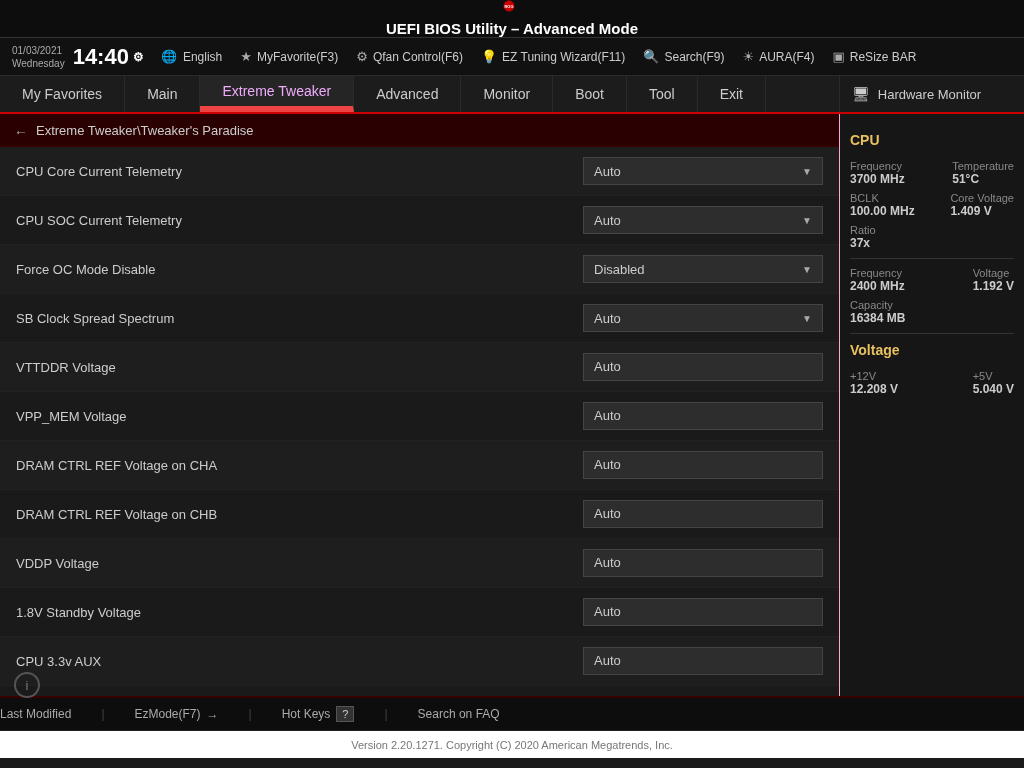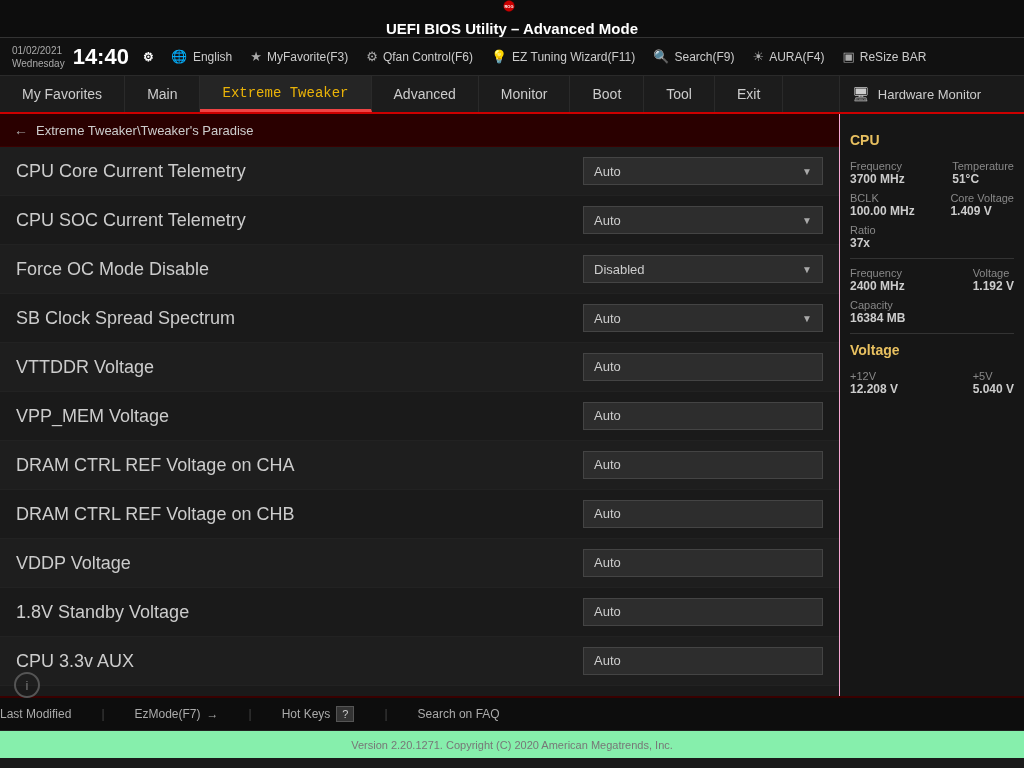--- a/index.html
+++ b/index.html
@@ -45,21 +45,21 @@
       padding: 0 12px;
       gap: 18px;
       border-bottom: 1px solid #2a2a2a;
     }
     .time-display {
       font-size: 22px;
       font-weight: bold;
       color: #fff;
       display: flex;
       align-items: center;
-      gap: 14px;
+      gap: 4px;
     }
     .date-display {
       font-size: 10px;
       color: #aaa;
       display: flex;
       flex-direction: column;
       line-height: 1.3;
     }
     .timebar-item {
       display: flex;
@@ -86,24 +86,23 @@
       padding: 0 22px;
       display: flex;
       align-items: center;
       cursor: pointer;
       font-size: 14px;
       color: #ccc;
       border-right: 1px solid #2a2a2a;
       transition: background 0.15s;
     }
     .nav-item.active {
-      color: #eab308;
-      border-bottom: 3px solid #ef4444;
+      color: #f0abfc;
+      border-bottom: 6px solid #ef4444;
       background: #252525;
-      font-family: Liberation Mono, monospace;
     }
     .hardware-monitor-panel {
       margin-left: auto;
       background: #1a1a1a;
       width: 185px;
       display: flex;
       align-items: center;
       padding: 0 12px;
       font-size: 13px;
       color: #ccc;
@@ -145,21 +144,21 @@
       display: flex;
       align-items: center;
       padding: 10px 16px;
       border-bottom: 1px solid #222;
       min-height: 44px;
     }
     .setting-row:nth-child(even) { background: #1e1e1e; }
     .setting-row:nth-child(odd) { background: #1a1a1a; }
     .setting-label {
       flex: 1;
-      font-size: 18px;
+      font-size: 13px;
       color: #ccc;
     }
     .setting-control {
       width: 240px;
     }
     .dropdown-control {
       background: #2d2d2d;
       border: 1px solid #444;
       color: #ccc;
       padding: 5px 10px;
@@ -246,21 +245,21 @@
       padding: 1px 5px;
       font-size: 11px;
       color: #ccc;
     }
     .footer-sep {
       color: #444;
     }
 
     
     .version-bar {
-      background: #86efac;
+      background: #ffffff;
       height: 28px;
       display: flex;
       align-items: center;
       justify-content: center;
       font-size: 11px;
       color: #777;
       border-top: 1px solid #222;
     }
 
     .info-icon {
@@ -288,21 +287,21 @@
   <svg class="header-logo" viewBox="0 0 40 40">
     <circle cx="20" cy="20" r="18" fill="#c00" stroke="#900" stroke-width="1"></circle>
     <text x="20" y="26" text-anchor="middle" fill="white" font-size="13" font-weight="bold">ROG</text>
   </svg>
   <span class="header-title">UEFI BIOS Utility – Advanced Mode</span>
 </div>
 
 <div class="timebar">
   <div style="display:flex;align-items:center;gap:8px;">
     <div class="date-display">
-      <span>01/02/2021</span>
+      <span>01/03/2021</span>
       <span>Wednesday</span>
     </div>
     <div class="time-display">
       <span>14:40</span>
       <span class="gear-icon">⚙</span>
     </div>
   </div>
   <div class="timebar-item">
     <span class="timebar-icon">🌐</span>
     <span>English</span>

